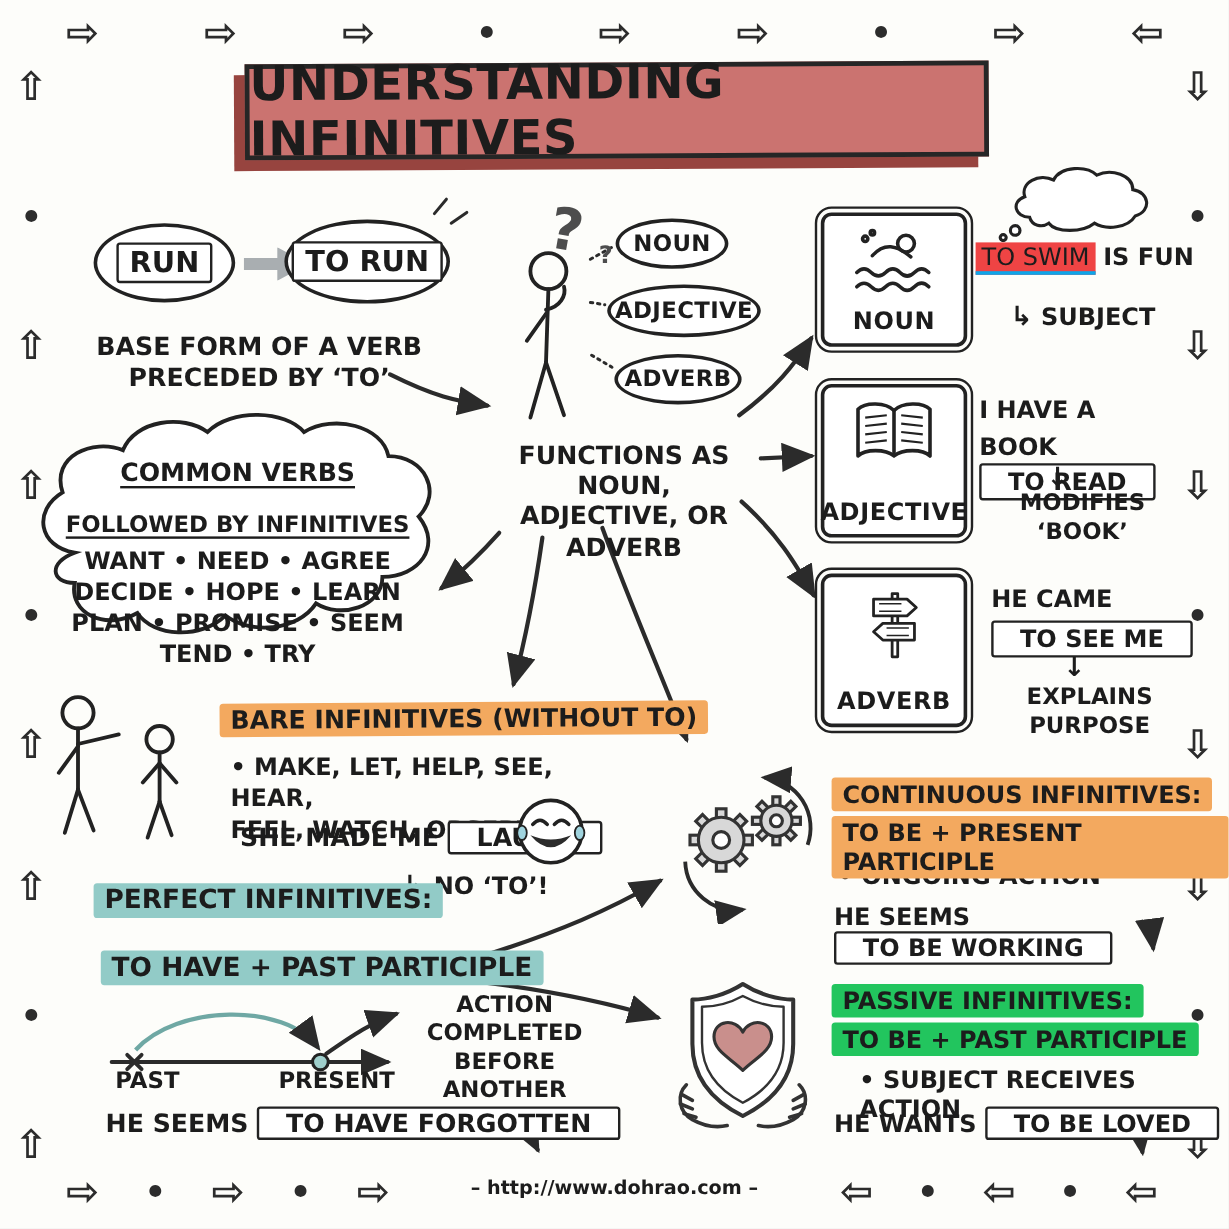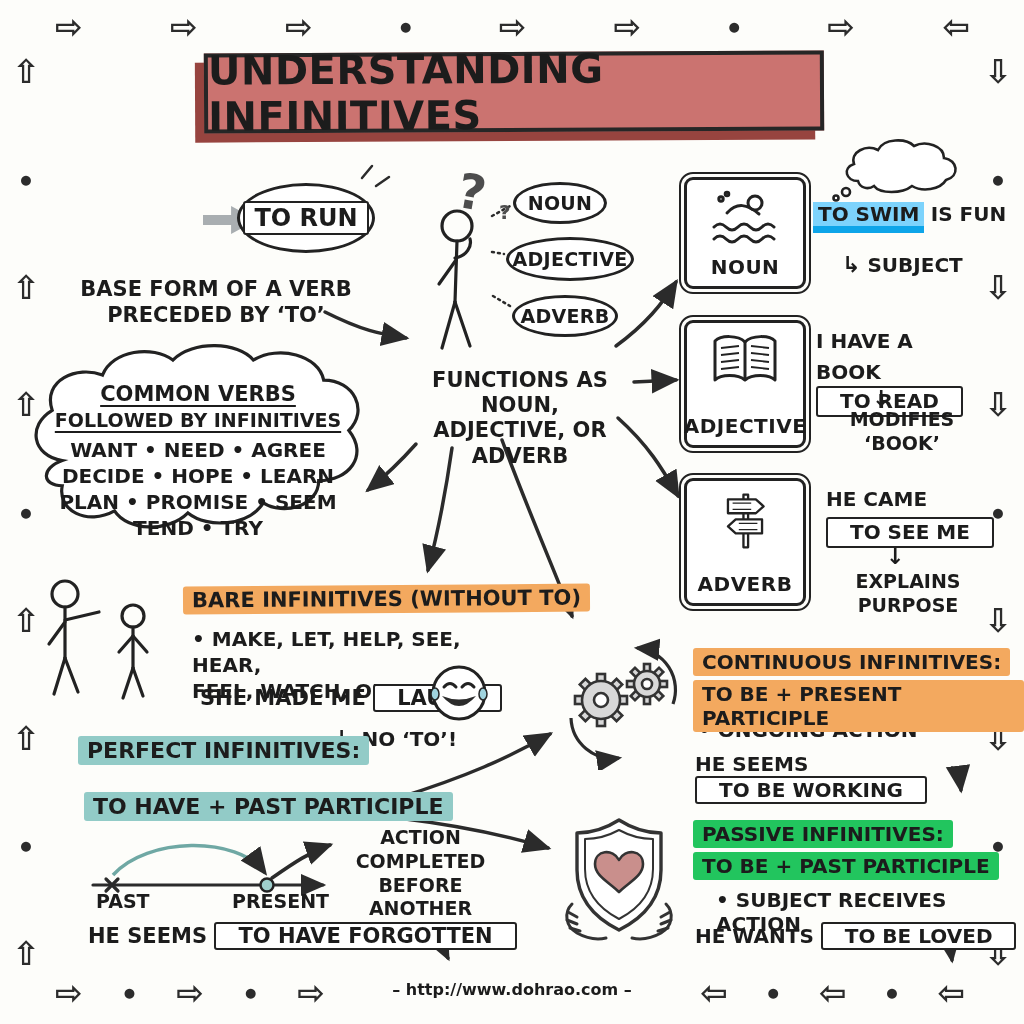--- a/index.html
+++ b/index.html
@@ -26,21 +26,21 @@
   .ellipse{border:3px solid #222;border-radius:50%;background:#fff;display:flex;align-items:center;justify-content:center}
   .word-box{border:2.5px solid #222;border-radius:3px;padding:1px 9px;font-weight:bold;font-size:24px;background:#fff}
   .boxed{border:2.5px solid #222;border-radius:3px;padding:0 22px;display:inline-block;background:#fff;font-weight:bold}
   .block-arrow{width:54px;height:28px;background:#a9aeb1;
                clip-path:polygon(0 32%,52% 32%,52% 0,100% 50%,52% 100%,52% 68%,0 68%)}
 
   .hl{display:inline-block;padding:2px 9px;font-weight:bold;border-radius:3px}
   .hl-orange{background:#f3a95f}
   .hl-teal{background:#92cbc7}
   .hl-rose{background:#22c55e}
-  .hl-blue{background:#7dd3fc;border-bottom:7px solid #0ea5e9;padding:0 5px;font-weight:bold}
+  .hl-blue{background:#ef4444;border-bottom:3px solid #0ea5e9;padding:0 5px;font-weight:normal}
 
   .ex-box{border:3px solid #222;border-radius:9px;outline:2px solid #222;outline-offset:3px;background:#fff;
           display:flex;flex-direction:column;align-items:center;justify-content:space-between;padding:9px 4px 7px}
   .ex-label{font-weight:bold;font-size:20px;letter-spacing:.5px}
 
   .u{text-decoration:underline;text-underline-offset:4px;text-decoration-thickness:2px}
   .blk{display:block;margin-bottom:4px}
   .elbow{font-weight:bold;font-size:22px}
   .qmark{color:#4d4d4d;font-weight:bold}
   .bubble-label{font-weight:bold;font-size:19px;letter-spacing:.3px}
@@ -124,20 +124,23 @@
     <span class="bd dot">●</span>
     <span class="bd">⇦</span>
     <span class="bd dot">●</span>
     <span class="bd">⇦</span>
   </div>
 
   <div class="abs banner">
     <span>UNDERSTANDING INFINITIVES</span>
   </div>
 
+  <div class="abs ellipse" style="left:78px;top:186px;width:118px;height:66px">
+    <span class="word-box">RUN</span>
+  </div>
   <div class="abs block-arrow" style="left:203px;top:206px"></div>
   <div class="abs ellipse" style="left:237px;top:183px;width:138px;height:70px">
     <span class="word-box">TO RUN</span>
   </div>
   <div class="abs pre center b t21" style="left:66px;top:276px;width:300px;line-height:1.25">BASE FORM OF A VERB
 PRECEDED BY ‘TO’</div>
 
   <svg class="abs" style="left:415px;top:196px" width="92" height="170" viewBox="0 0 92 170">
     <g stroke="#222" stroke-width="3.2" fill="none" stroke-linecap="round">
       <circle cx="42" cy="30" r="15"></circle>
@@ -234,21 +237,21 @@
   </div>
   <div class="abs b" style="left:886px;top:544px;font-size:22px">↓</div>
   <div class="abs pre center b t19" style="left:838px;top:570px;width:140px;line-height:1.25">EXPLAINS
 PURPOSE</div>
 
   <svg class="abs" style="left:22px;top:338px" width="352" height="210" viewBox="0 0 350 205">
     <path d="M40,120 C10,115 5,85 30,70 C20,40 55,25 80,35 C90,10 130,5 150,20 C170,0 215,2 230,20 C255,5 295,15 300,40 C330,40 345,70 325,90 C345,115 325,140 295,140 C295,165 260,175 240,162 C225,185 185,188 165,172 C145,192 105,190 92,170 C65,185 35,170 40,145 C20,145 18,128 40,120 Z" stroke="#222" stroke-width="3.2" fill="#fff"></path>
   </svg>
   <div class="abs center" style="left:52px;top:382px;width:292px">
     <div class="b t21 u">COMMON VERBS</div>
-    <div class="b t19 u" style="margin-top:3px">FOLLOWED BY INFINITIVES</div>
+    <div class="b t19 u" style="margin-top:20px">FOLLOWED BY INFINITIVES</div>
     <div class="b t20 pre" style="margin-top:6px;line-height:1.3">WANT • NEED • AGREE
 DECIDE • HOPE • LEARN
 PLAN • PROMISE • SEEM
 TEND • TRY</div>
   </div>
 
   <svg class="abs" style="left:35px;top:572px" width="150" height="138" viewBox="0 0 150 138">
     <g stroke="#222" stroke-width="3.2" fill="none" stroke-linecap="round">
       <circle cx="30" cy="22" r="13"></circle>
       <path d="M30,35 L30,86"></path>

